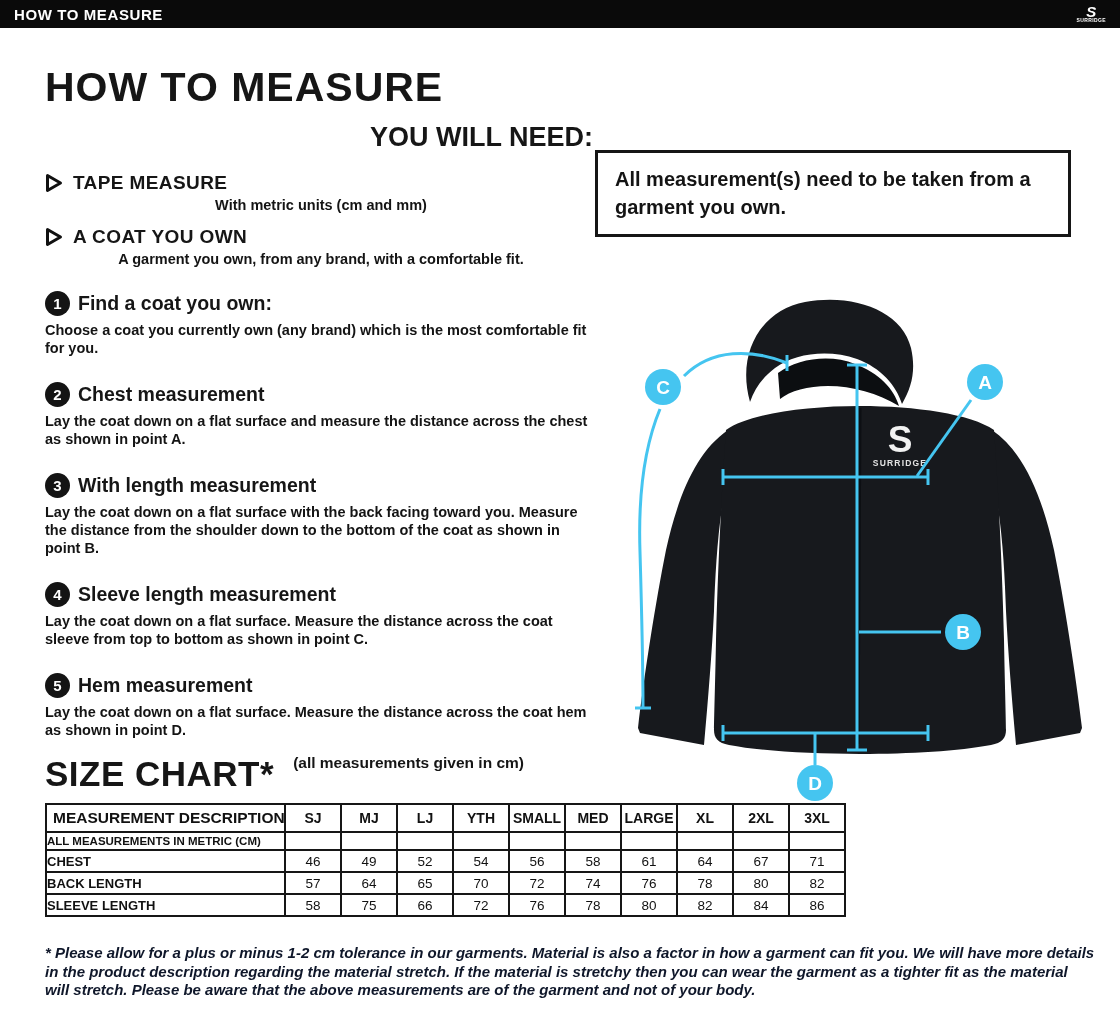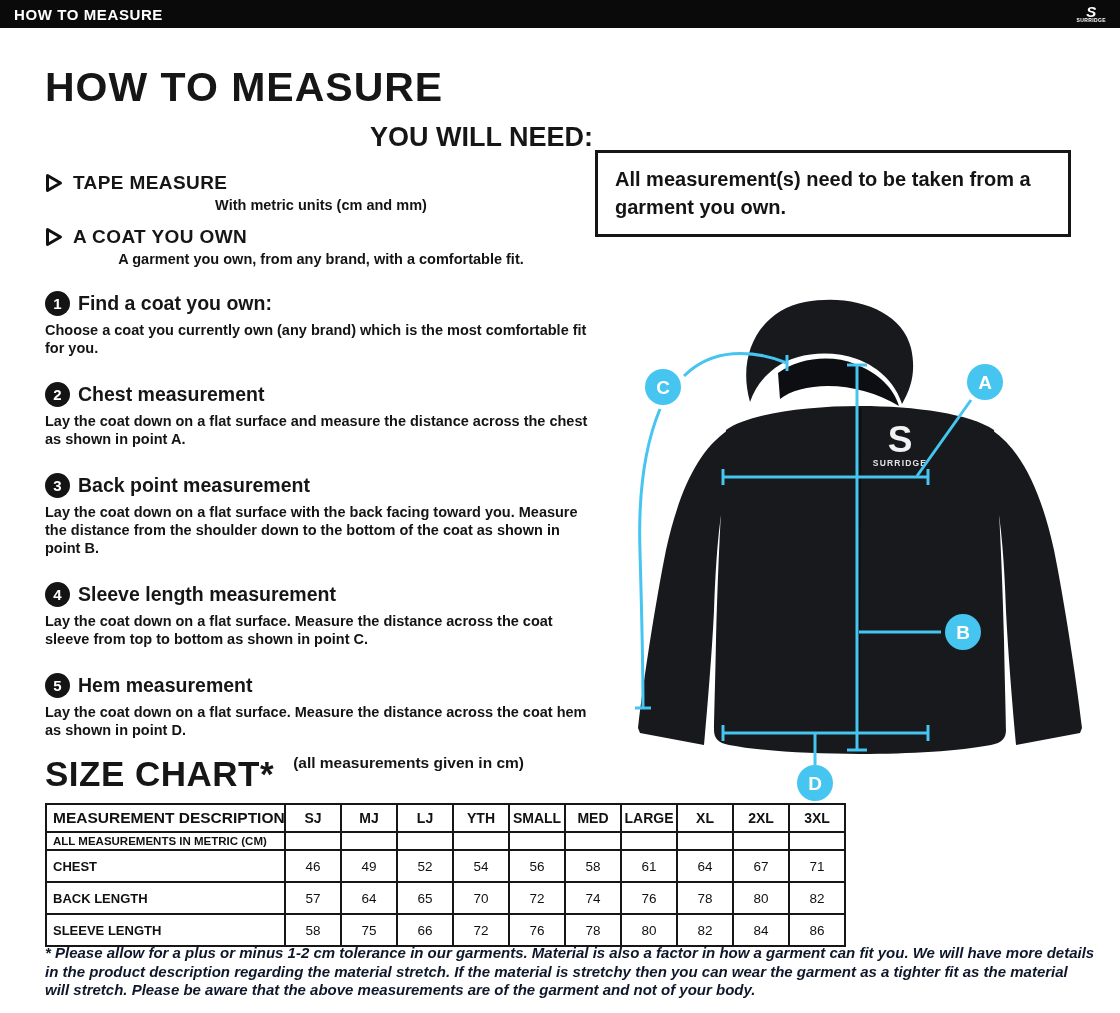--- a/index.html
+++ b/index.html
@@ -48,22 +48,22 @@
   
   .size-chart-heading { position:absolute; left:45px; top:754px; display:flex; align-items:flex-start; }
   .size-chart-title { font-size:35px; font-weight:800; letter-spacing:.5px; color:#161616; }
   .size-chart-note { font-size:15.5px; font-weight:700; margin-left:19px; color:#161616; }
 
   table.size-table { position:absolute; left:45px; top:803px; width:799px;
                      border-collapse:collapse; table-layout:fixed; }
   table.size-table th, table.size-table td { border:2px solid #161616; overflow:hidden; white-space:nowrap; }
   th.desc-head { font-size:15.5px; font-weight:700; text-align:left; padding-left:6px; height:28px; }
   th.col-head { font-size:14px; font-weight:700; text-align:center; height:28px; }
-  td.metric-note { font-size:11.5px; font-weight:700; text-align:left; padding-left:6px; height:18px; }
-  td.row-label { font-size:13px; font-weight:700; text-align:left; padding-left:6px; height:32px; }
+  td.metric-note { font-size:11.5px; font-weight:700; text-align:left; height:18px; }
+  td.row-label { font-size:13px; font-weight:700; text-align:left; height:22px; }
   td.value-cell { font-size:13.5px; font-weight:400; text-align:center; height:18px; }
 
   
   .footnote { position:absolute; left:45px; top:944px; width:1050px;
               font-size:15px; font-weight:700; font-style:italic; line-height:1.24; color:#0f172a; }
 </style>
 </head>
 <body>
 
 <div class="page">
@@ -112,21 +112,21 @@
       <div class="step-head">
         <span class="badge">2</span>
         <span class="step-title">Chest measurement</span>
       </div>
       <div class="step-desc">Lay the coat down on a flat surface and measure the distance across the chest as shown in point A.</div>
     </div>
 
     <div class="step">
       <div class="step-head">
         <span class="badge">3</span>
-        <span class="step-title">Back point measurement</span>
+        <span class="step-title">With length measurement</span>
       </div>
       <div class="step-desc">Lay the coat down on a flat surface with the back facing toward you. Measure the distance from the shoulder down to the bottom of the coat as shown in point B.</div>
     </div>
 
     <div class="step">
       <div class="step-head">
         <span class="badge">4</span>
         <span class="step-title">Sleeve length measurement</span>
       </div>
       <div class="step-desc">Lay the coat down on a flat surface. Measure the distance across the coat sleeve from top to bottom as shown in point C.</div>

